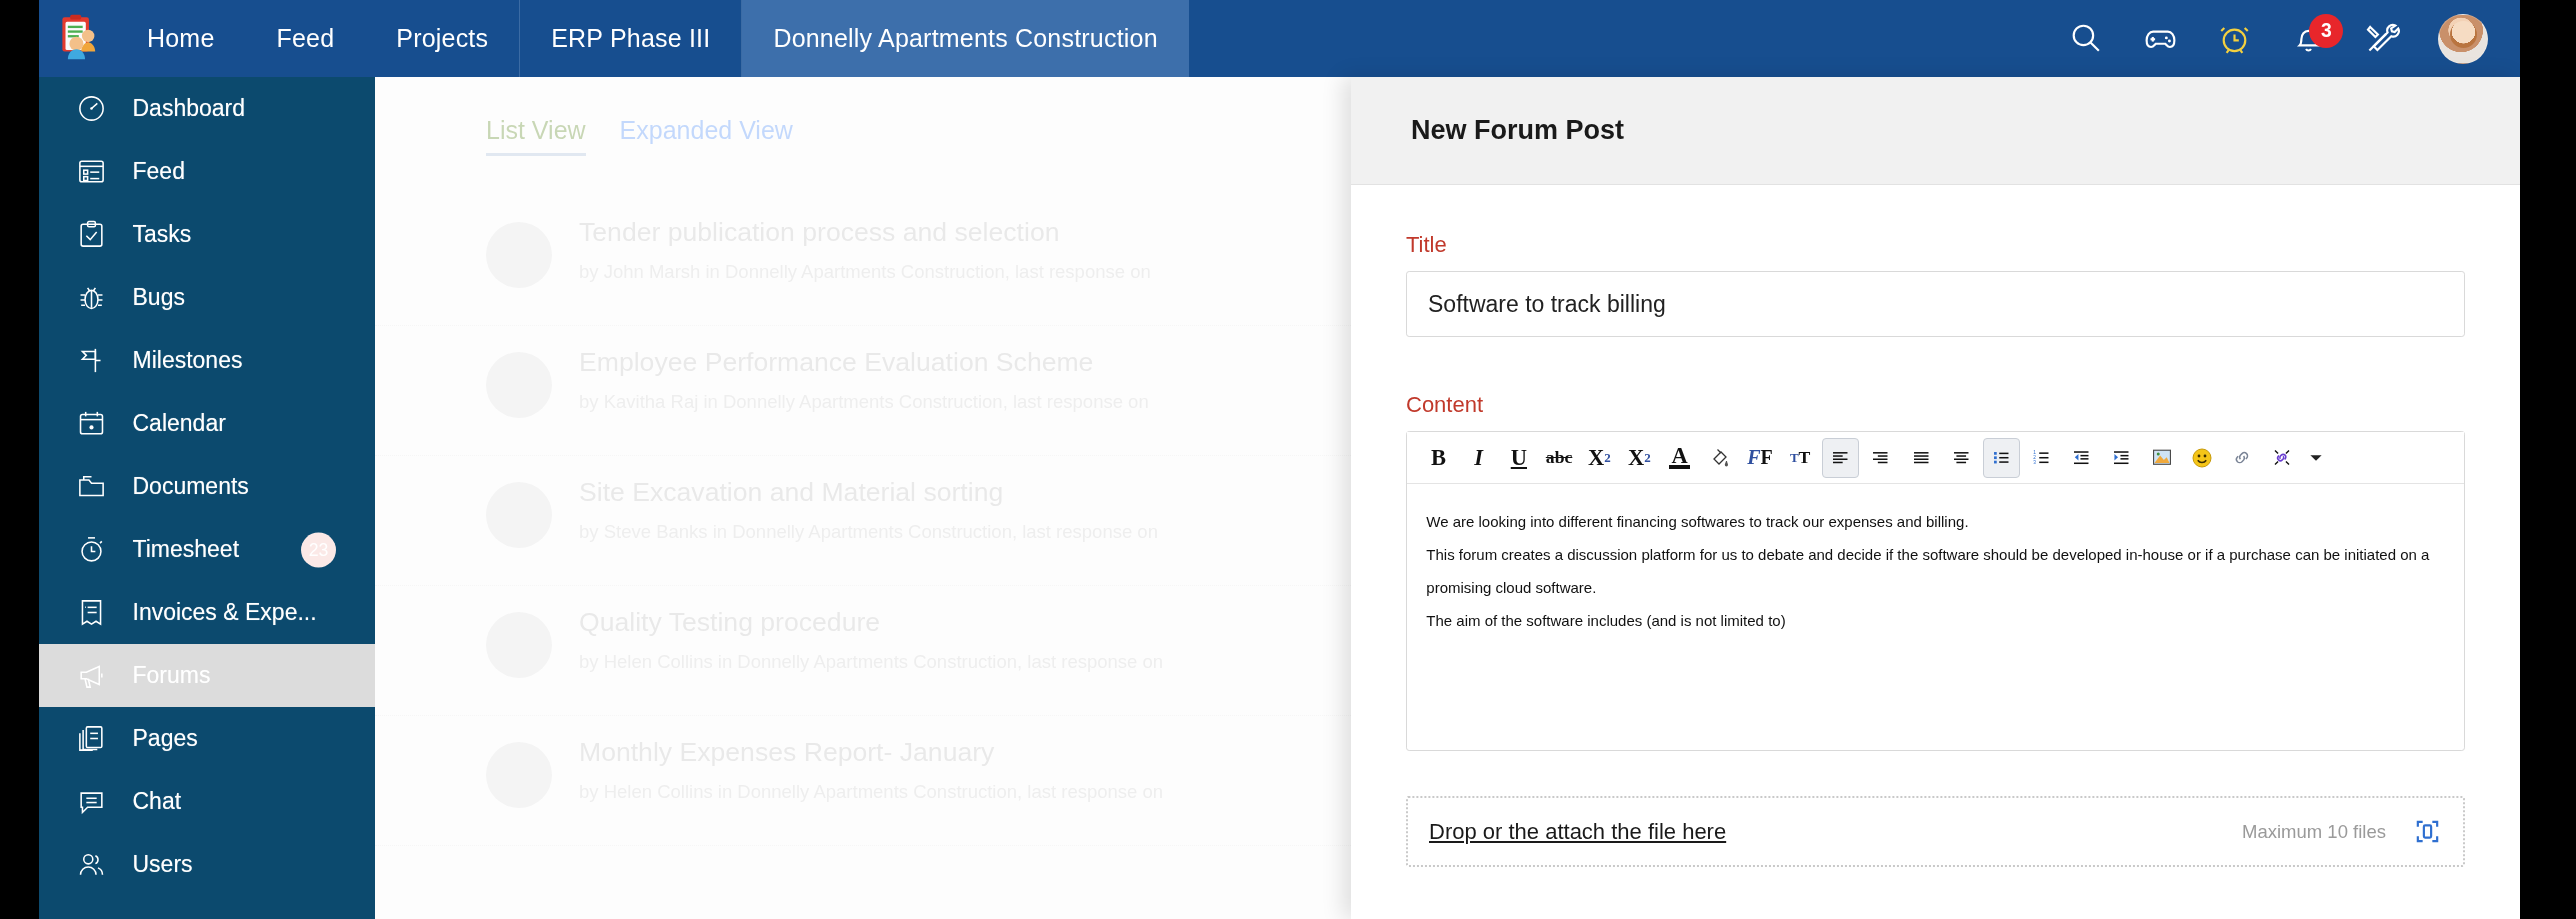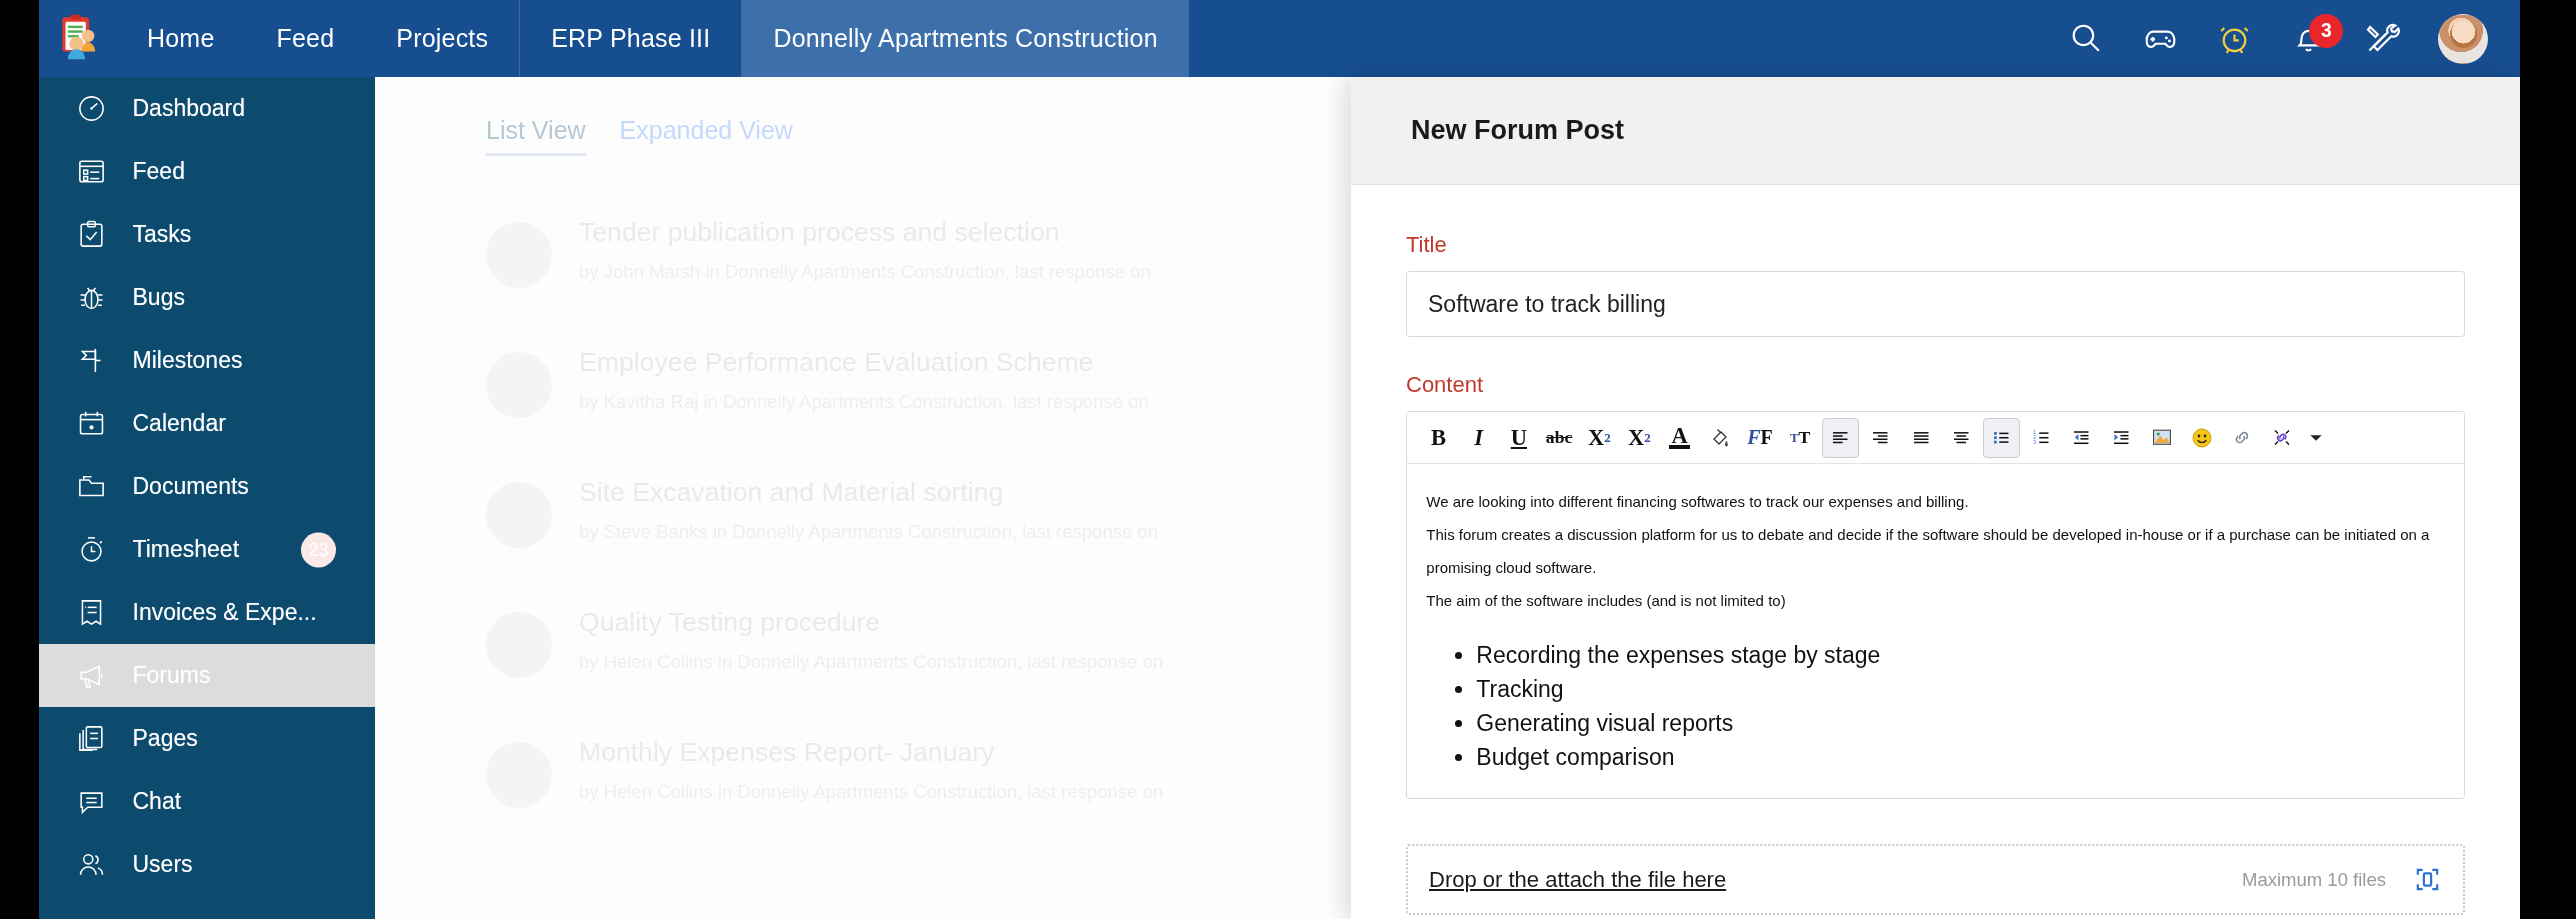--- a/index.html
+++ b/index.html
@@ -83,21 +83,21 @@
   #mainlist {
     position: absolute; left: 336px; top: 77px;
     width: 976px; height: 842px;
     background: #fbfbfb;
     opacity: .30;
   }
   .view-tabs { display: flex; gap: 34px; padding: 39px 0 0 111px; }
   .view-tab {
     font-size: 25px; color: #3b82f6; padding-bottom: 8px; cursor: pointer;
   }
-  .view-tab.active { color: #0c4a6e; border-bottom: 3.2px solid #9fb6d4; }
+  .view-tab.active { color: #4d7c0f; border-bottom: 3.2px solid #9fb6d4; }
   .topic-list { margin-top: 40px; }
   .topic-row {
     display: flex; align-items: flex-start; padding: 21px 0 21px 111px;
     border-bottom: 1.6px dotted #e2e2e2; min-height: 130px;
   }
   .topic-avatar {
     width: 66px; height: 66px; border-radius: 50%; flex: 0 0 66px;
     background: #dcdcdc; margin-top: 4.8px;
   }
   .topic-body { margin-left: 27px; }
@@ -446,21 +446,21 @@
       <span class="ttl">New Forum Post</span>
     </div>
 
     <div id="panel-body">
 
       <div class="field-label">Title</div>
       <div class="text-input">
         <span placeholder="Title">Software to track billing</span>
       </div>
 
-      <div class="field-label" style="margin-top:35px">Content</div>
+      <div class="field-label" style="margin-top:55px">Content</div>
 
       <div class="editor-wrap">
         <div class="editor-toolbar">
           <div class="tb-btn" style="font-weight:bold">B</div>
           <div class="tb-btn" style="font-style:italic;font-weight:bold">I</div>
           <div class="tb-btn" style="text-decoration:underline;font-weight:bold">U</div>
           <div class="tb-btn" style="text-decoration:line-through;font-size:17.7px;font-weight:bold">abc</div>
           <div class="tb-btn" style="font-weight:bold">X<sub style="font-size:13px;color:#2f4f9f">2</sub></div>
           <div class="tb-btn" style="font-weight:bold">X<sup style="font-size:13px;color:#2f4f9f">2</sup></div>
           <div class="tb-btn" style="font-weight:bold;flex-direction:column;line-height:.85">A<span style="display:block;width:21px;height:4.8px;background:#111"></span></div>
@@ -593,26 +593,20 @@
             <svg width="16" height="11.3" viewBox="0 0 20 14">
                 <path d="M3 4 10 11 17 4z" fill="#222"></path>
               </svg>
           </div>
         </div>
 
         <div class="editor-area">
           <p>We are looking into different financing softwares to track our expenses and billing.</p>
           <p>This forum creates a discussion platform for us to debate and decide if the software should be developed in-house or if a purchase can be initiated on a promising cloud software.</p>
           <p>The aim of the software includes (and is not limited to)</p>
-          <ul>
-            <li>Recording the expenses stage by stage</li>
-            <li>Tracking</li>
-            <li>Generating visual reports</li>
-            <li>Budget comparison</li>
-          </ul>
         </div>
       </div>
 
       <div class="dropzone">
         <span class="dz-text">Drop or the attach the file here</span>
         <span class="dz-spacer"></span>
         <span class="dz-max">Maximum 10 files</span>
         <span class="dz-ico">
           <svg width="29" height="29" viewBox="0 0 24 24" fill="none" stroke="#2f6fd0" stroke-width="1.8">
             <path d="M4 8V4h4M20 8V4h-4M4 16v4h4M20 16v4h-4"></path>

